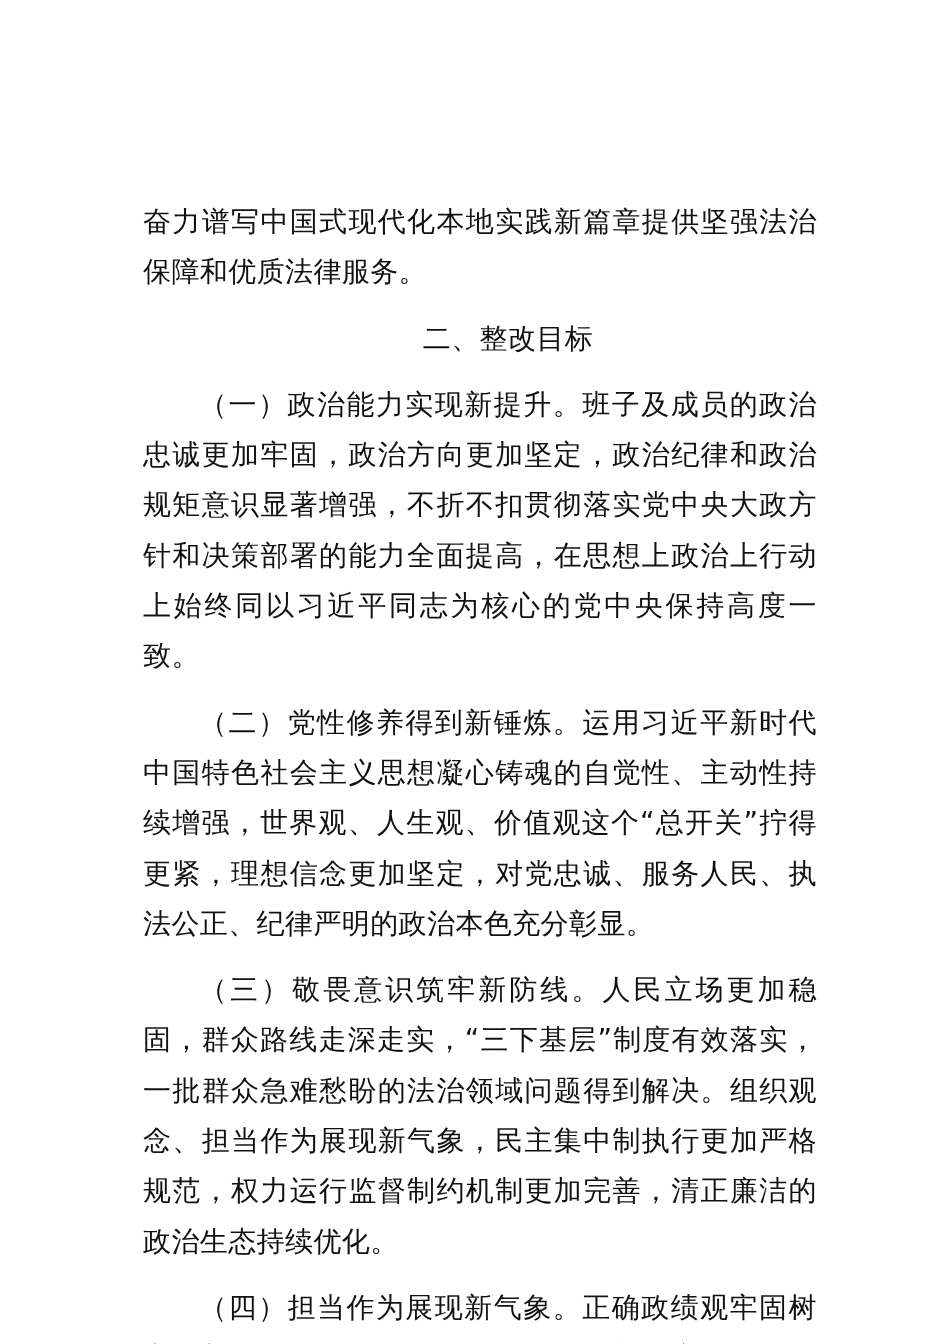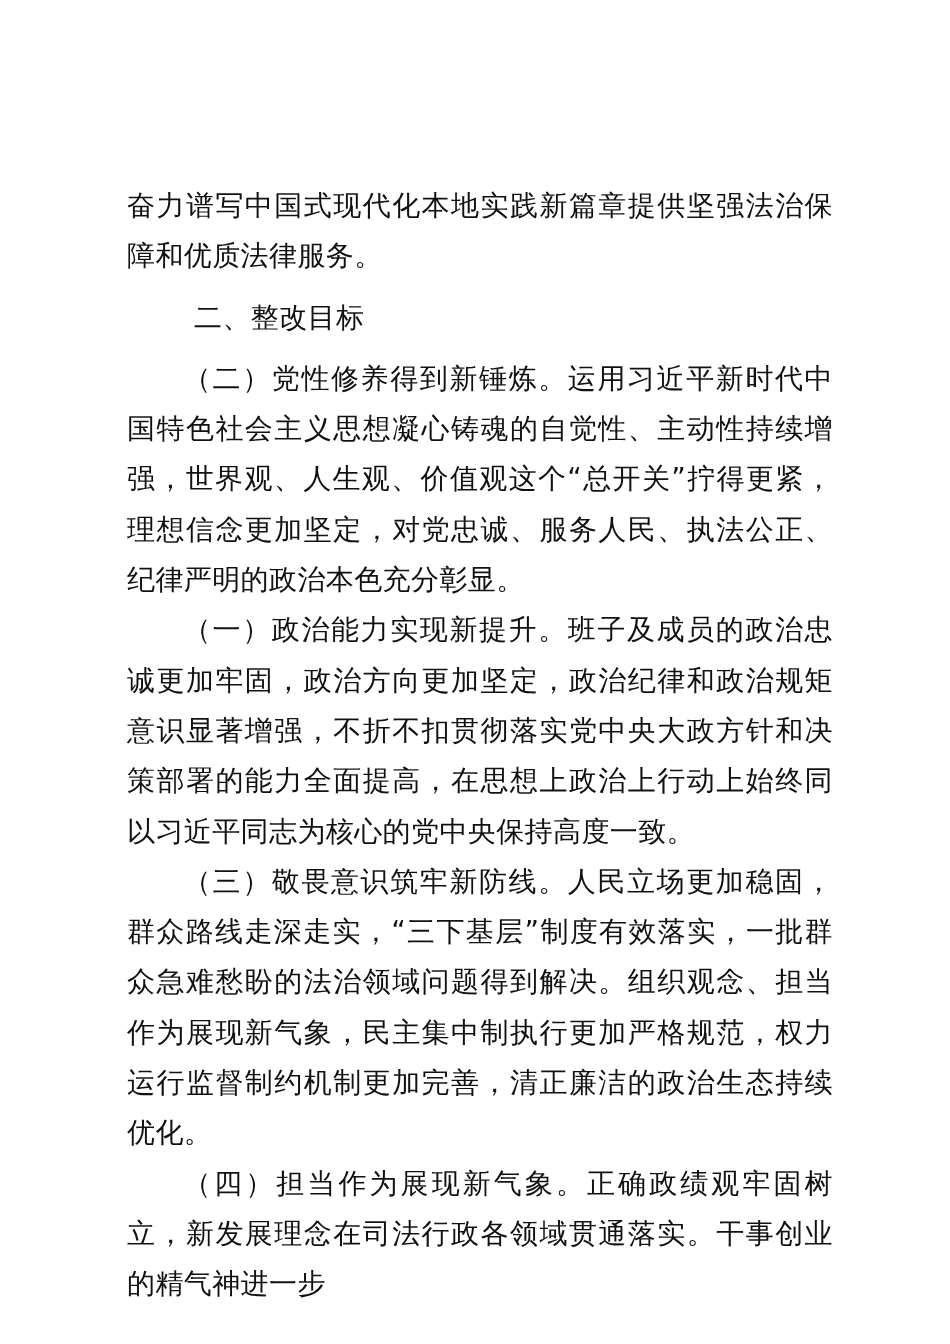--- a/index.html
+++ b/index.html
@@ -18,36 +18,37 @@
       left: 127px;
       top: 181px;
       width: 706px;
       color: #111111;
       font-family: "DejaVu Sans", "Liberation Sans", sans-serif;
       font-size: 28px;
       line-height: 50.3px;
       letter-spacing: 0.4px;
     }
     .para {
-      margin: 0;
+      margin: 16px;
       text-align: justify;
       text-align-last: left;
       text-indent: 0;
     }
     .para.indent {
       text-indent: 56px;
     }
     .heading {
       margin: 11px;
       text-indent: 56px;
+      text-align: center;
     }
   </style>
 </head>
 <body>
 
 <div class="page">
   <p class="para">奋力谱写中国式现代化本地实践新篇章提供坚强法治保障和优质法律服务。</p>
   <p class="heading">二、整改目标</p>
+  <p class="para indent">（一）政治能力实现新提升。班子及成员的政治忠诚更加牢固，政治方向更加坚定，政治纪律和政治规矩意识显著增强，不折不扣贯彻落实党中央大政方针和决策部署的能力全面提高，在思想上政治上行动上始终同以习近平同志为核心的党中央保持高度一致。</p>
   <p class="para indent">（二）党性修养得到新锤炼。运用习近平新时代中国特色社会主义思想凝心铸魂的自觉性、主动性持续增强，世界观、人生观、价值观这个“总开关”拧得更紧，理想信念更加坚定，对党忠诚、服务人民、执法公正、纪律严明的政治本色充分彰显。</p>
-  <p class="para indent">（一）政治能力实现新提升。班子及成员的政治忠诚更加牢固，政治方向更加坚定，政治纪律和政治规矩意识显著增强，不折不扣贯彻落实党中央大政方针和决策部署的能力全面提高，在思想上政治上行动上始终同以习近平同志为核心的党中央保持高度一致。</p>
   <p class="para indent">（三）敬畏意识筑牢新防线。人民立场更加稳固，群众路线走深走实，“三下基层”制度有效落实，一批群众急难愁盼的法治领域问题得到解决。组织观念、担当作为展现新气象，民主集中制执行更加严格规范，权力运行监督制约机制更加完善，清正廉洁的政治生态持续优化。</p>
   <p class="para indent">（四）担当作为展现新气象。正确政绩观牢固树立，新发展理念在司法行政各领域贯通落实。干事创业的精气神进一步</p>
 </div>
 
 </body></html>

